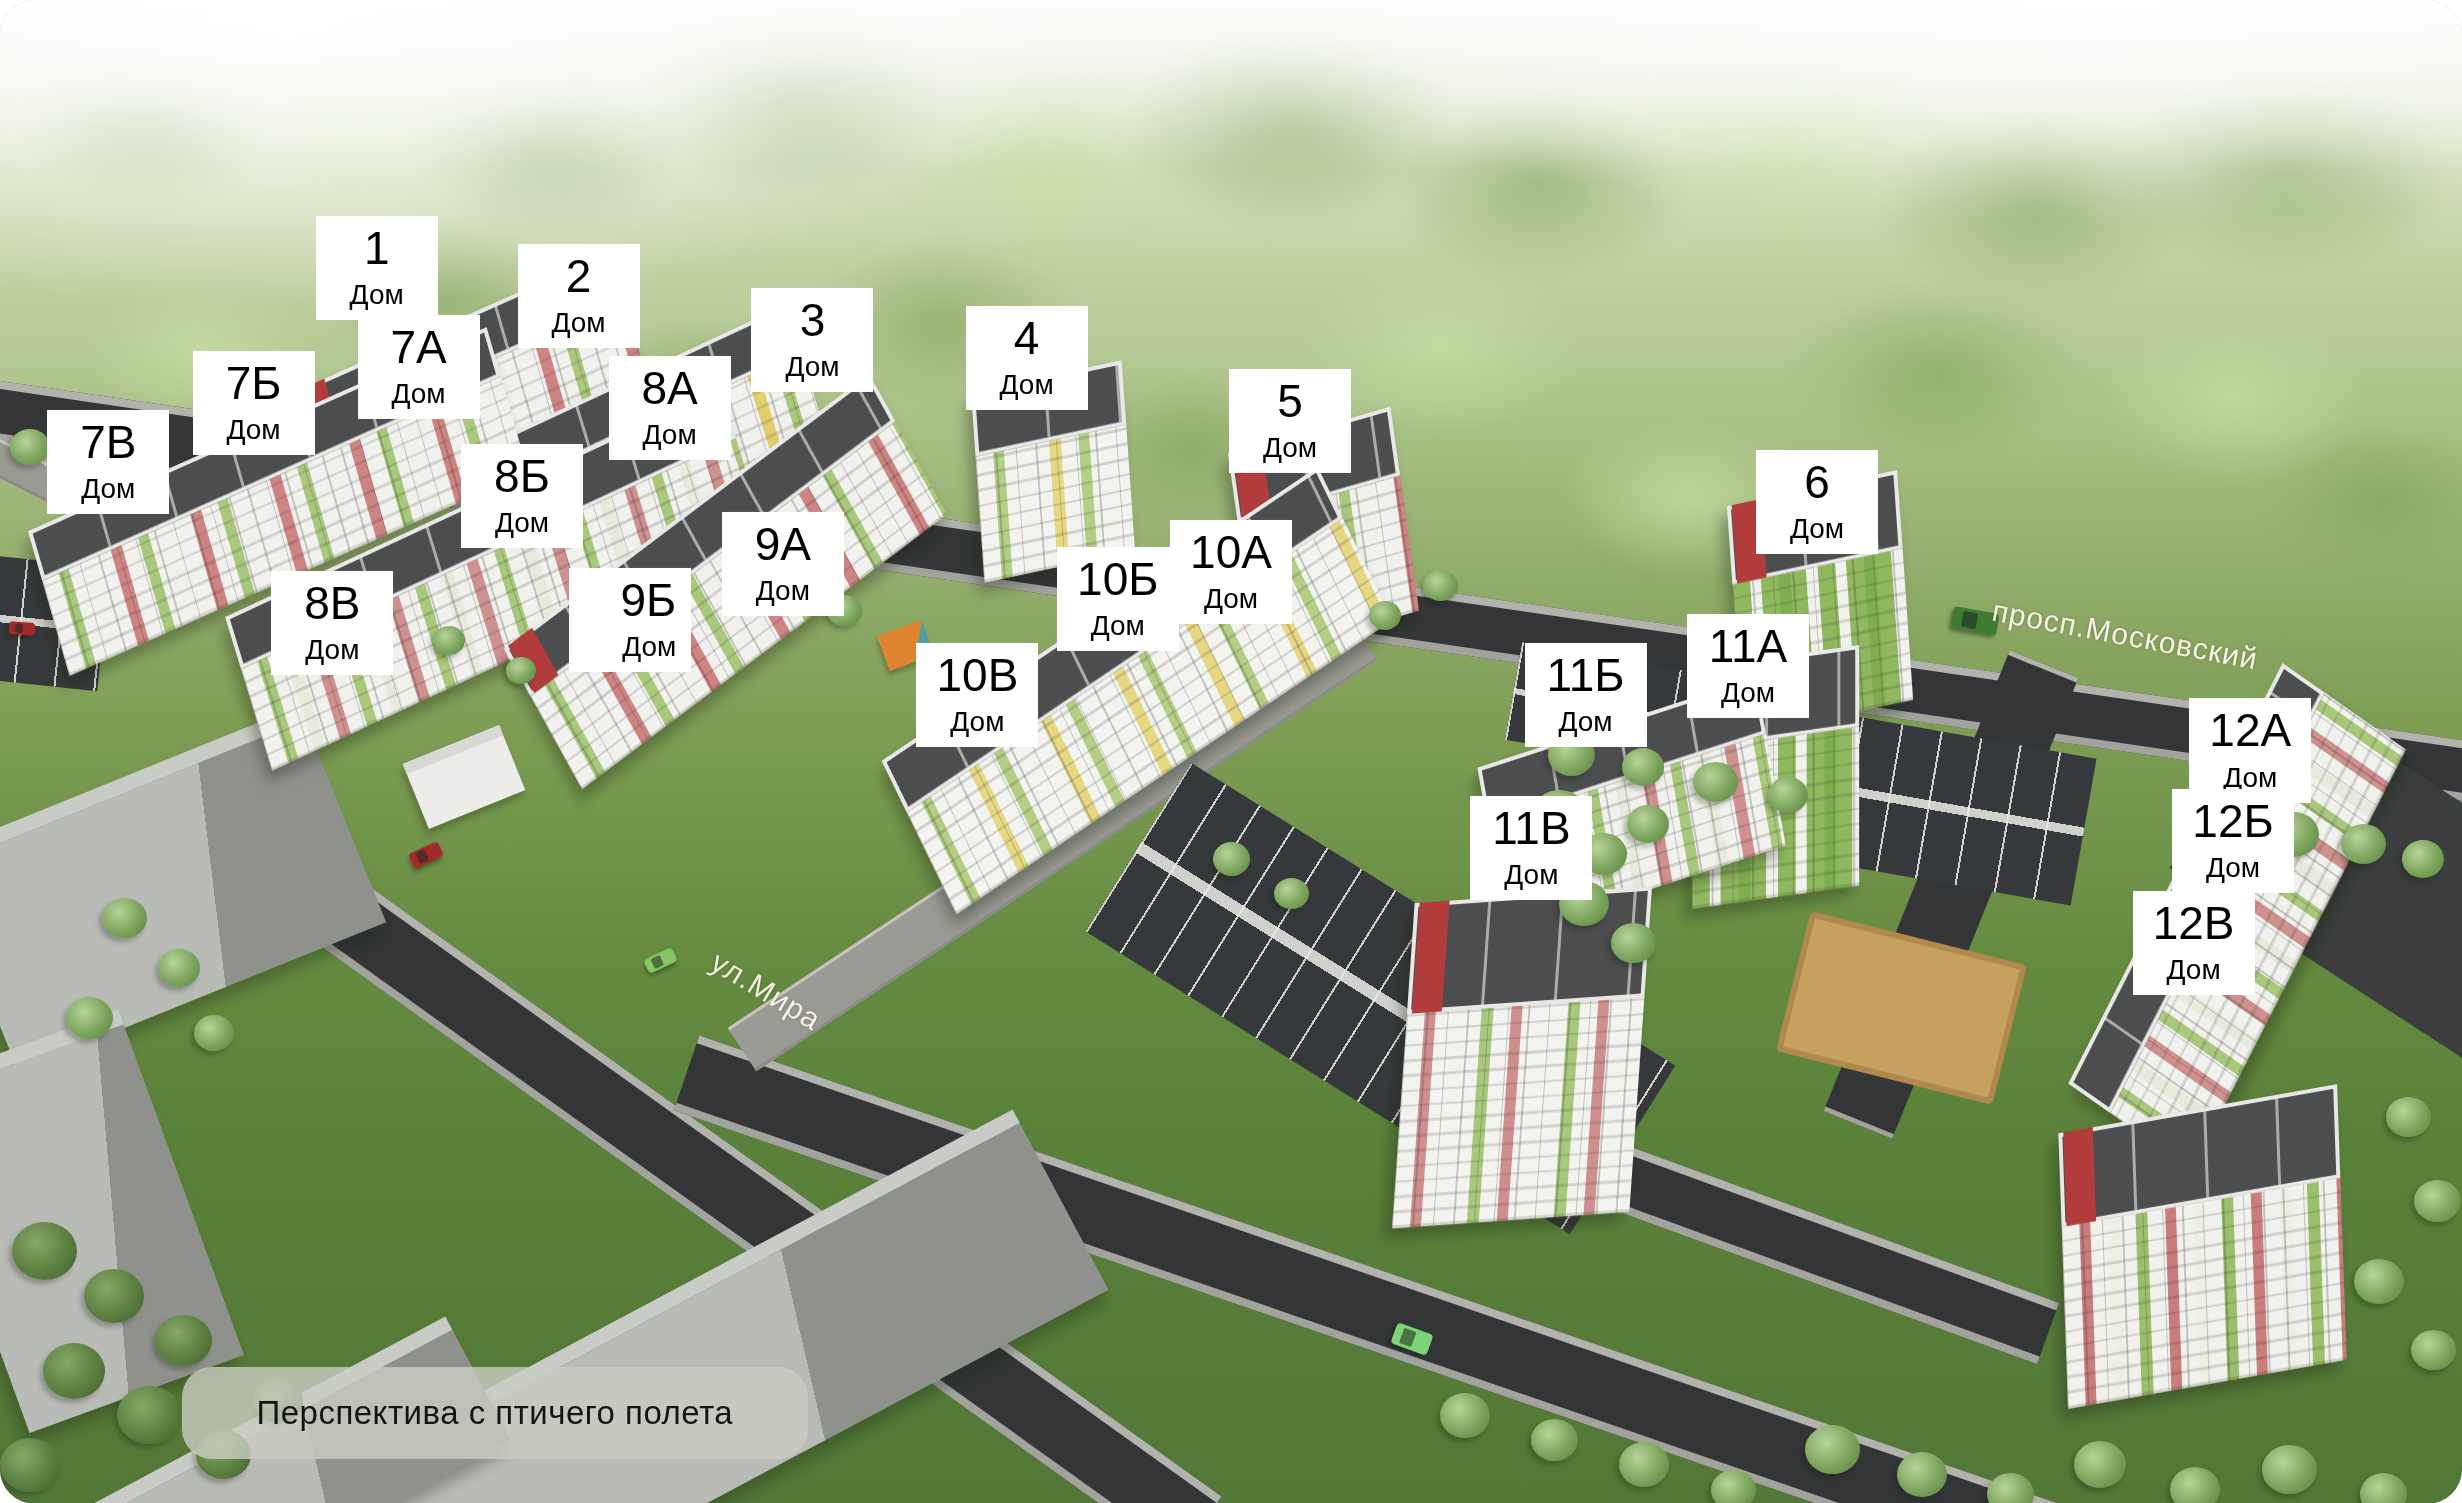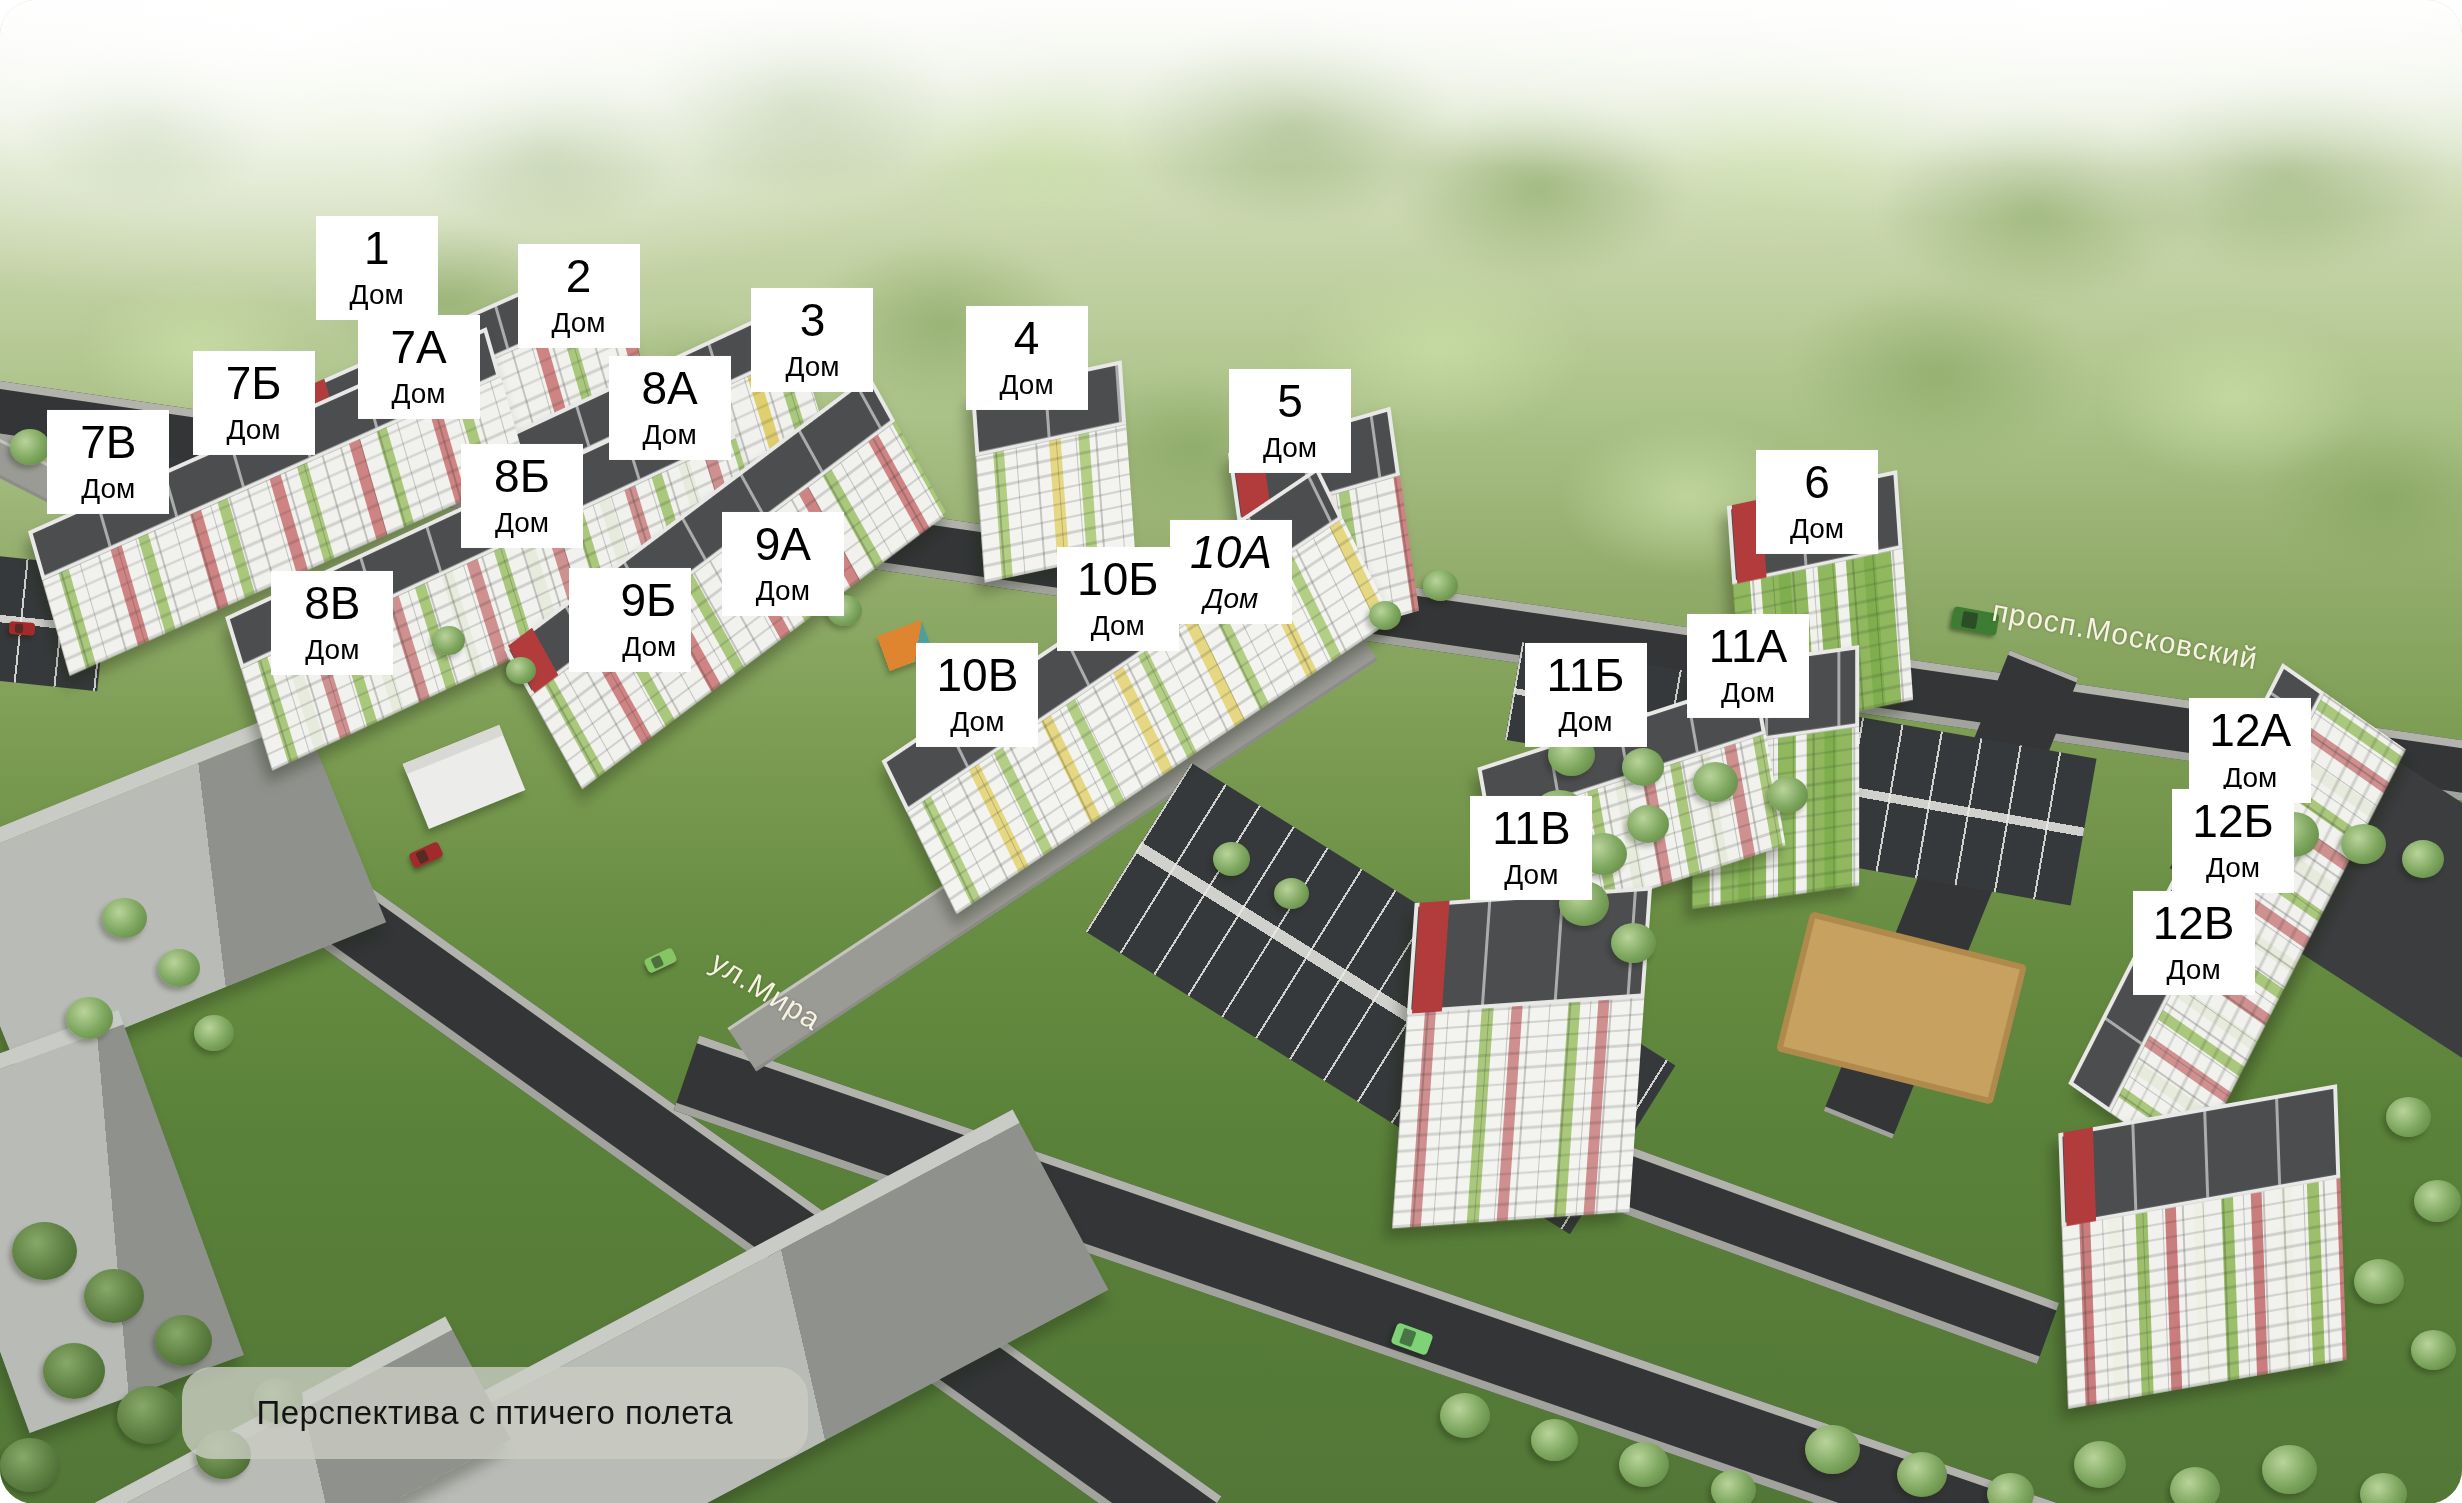--- a/index.html
+++ b/index.html
@@ -276,21 +276,21 @@
     <span class="bl-sub">Дом</span>
   </div>
       <div class="bldg-label" style="left: 31.8%; top: 37.5%;">
     <span class="bl-num">9А</span>
     <span class="bl-sub">Дом</span>
   </div>
       <div class="bldg-label" style="left: 25.6%; top: 41.2%; align-items: flex-end;">
     <span class="bl-num">9Б</span>
     <span class="bl-sub">Дом</span>
   </div>
-      <div class="bldg-label" style="left: 50%; top: 38%; font-style: italic;">
+      <div class="bldg-label" style="left: 50%; top: 38%;">
     <span class="bl-num">10А</span>
     <span class="bl-sub">Дом</span>
   </div>
       <div class="bldg-label" style="left: 45.4%; top: 39.8%; justify-content: space-between;">
     <span class="bl-num">10Б</span>
     <span class="bl-sub">Дом</span>
   </div>
       <div class="bldg-label" style="left: 39.7%; top: 46.2%;">
     <span class="bl-num">10В</span>
     <span class="bl-sub">Дом</span>

